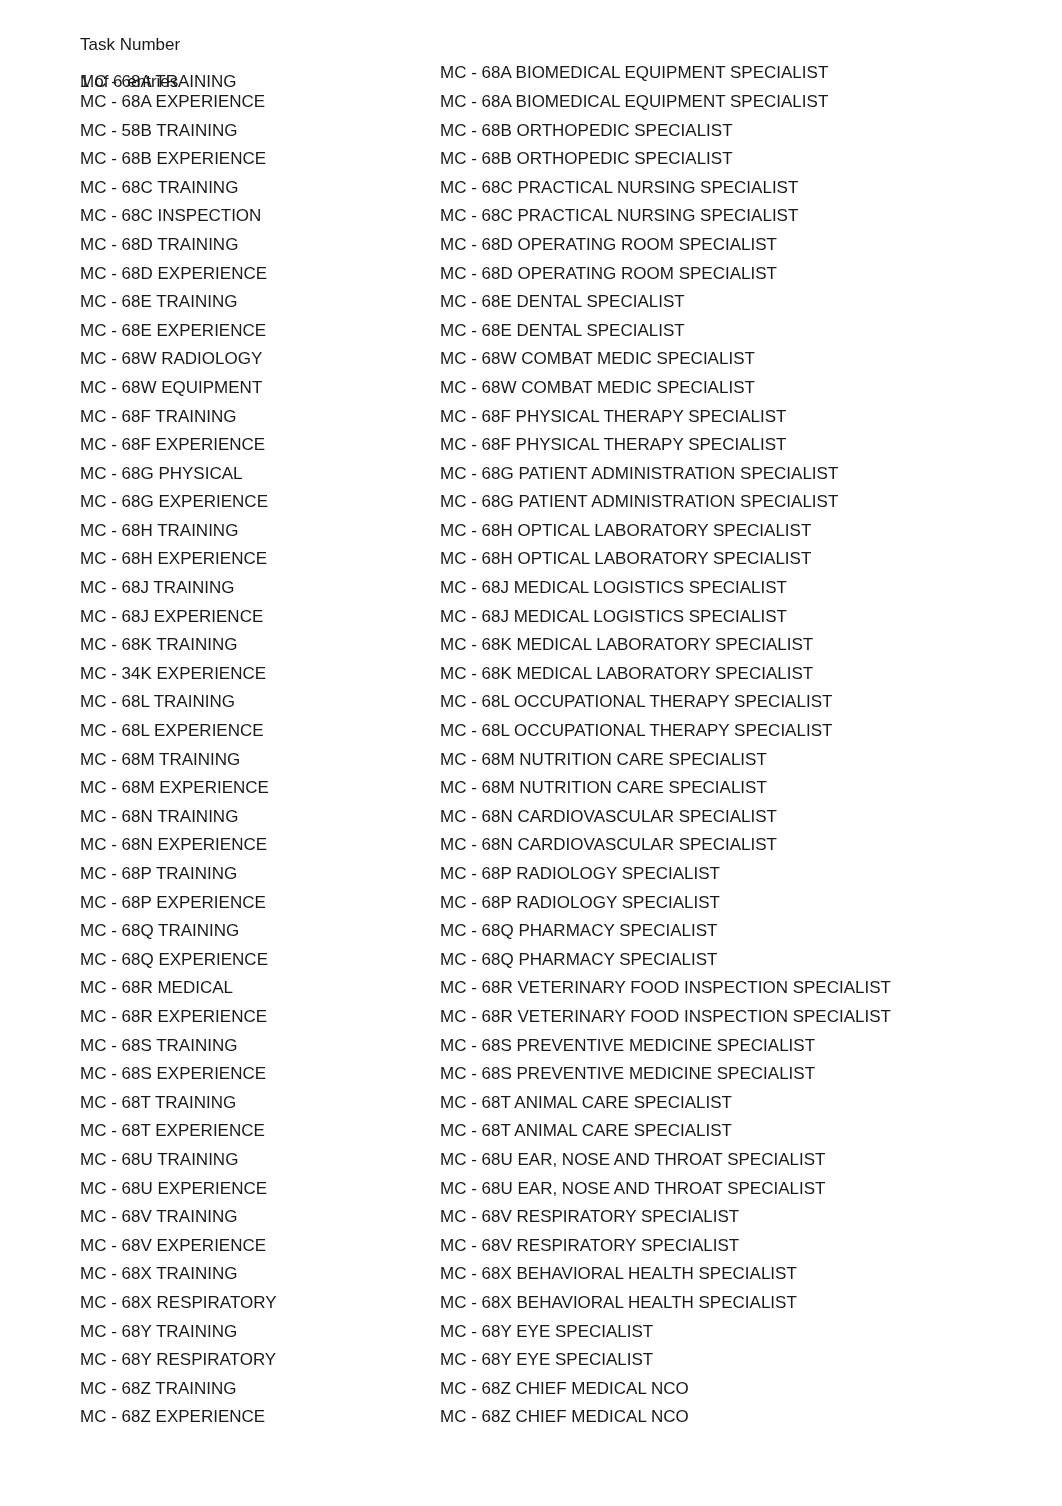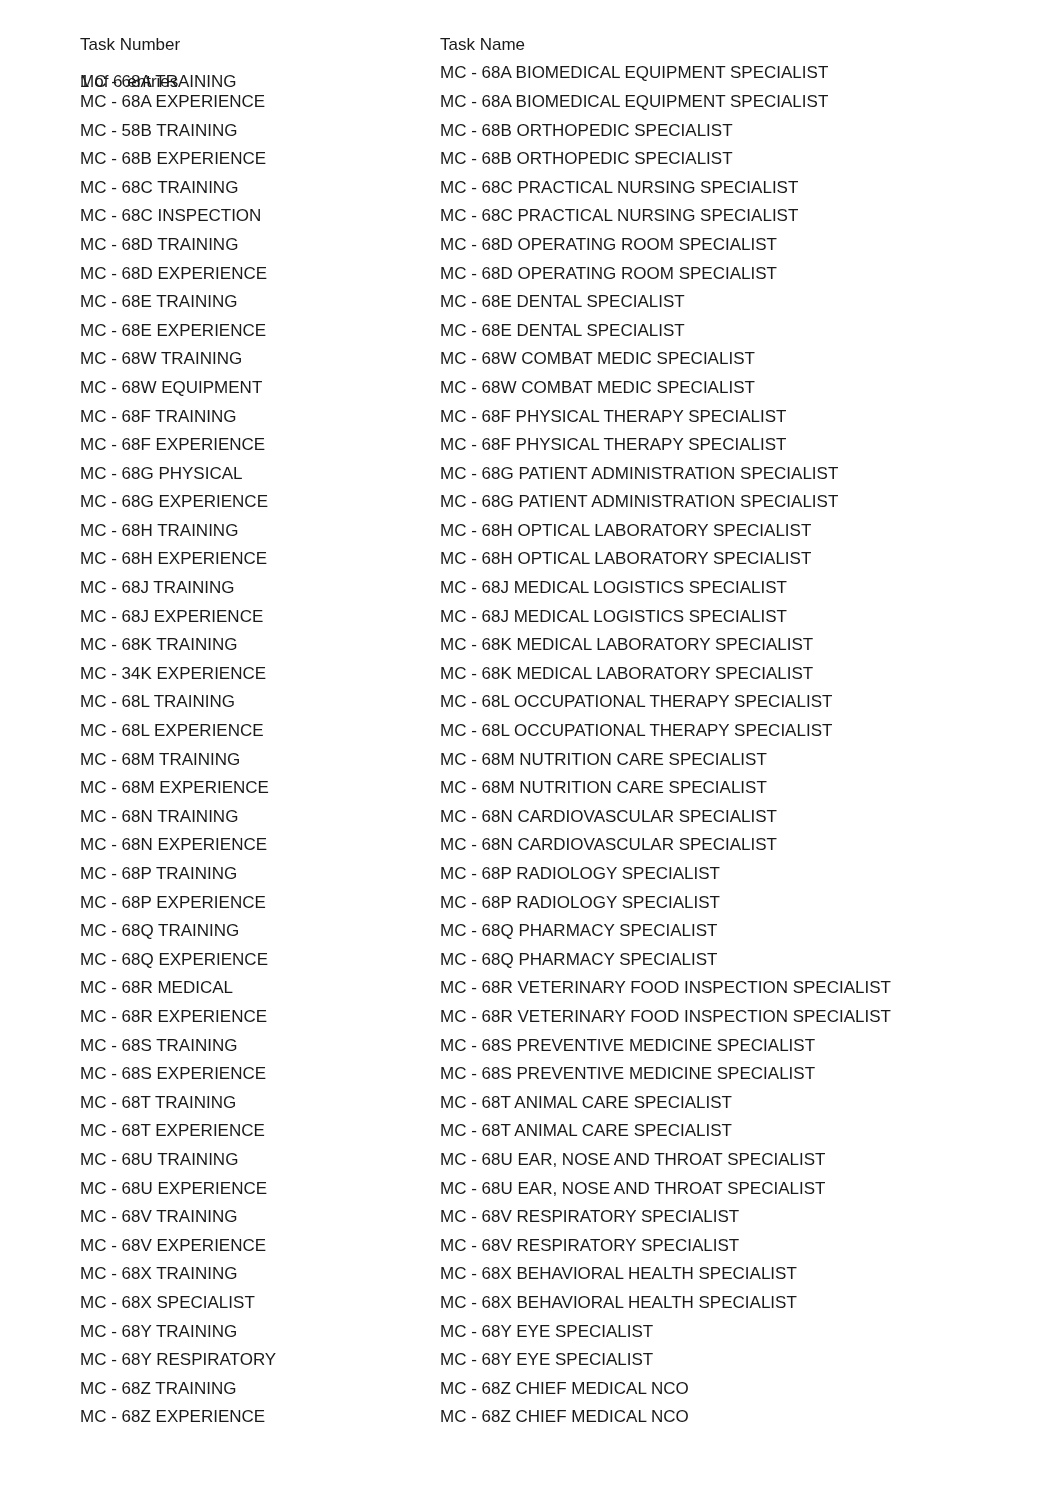--- a/index.html
+++ b/index.html
@@ -30,21 +30,20 @@
     left: 0;
     top: 0;
   }
 </style>
 </head>
 <body>
 
 <div id="content">
     <div class="row">
   <div class="col1">Task Number</div>
-  <div class="col2">Task Name</div>
 </div>
     <div class="row">
   <div class="col1">
     <span class="overlap">MC - 68A TRAINING</span>
     <span class="overlap">1 of 6 entries</span>
   </div>
   <div class="col2">MC - 68A BIOMEDICAL EQUIPMENT SPECIALIST</div>
 </div>
     <div class="row">
     <div class="col1">MC - 68A EXPERIENCE</div>
@@ -76,21 +75,21 @@
   </div>
     <div class="row">
     <div class="col1">MC - 68E TRAINING</div>
     <div class="col2">MC - 68E DENTAL SPECIALIST</div>
   </div>
     <div class="row">
     <div class="col1">MC - 68E EXPERIENCE</div>
     <div class="col2">MC - 68E DENTAL SPECIALIST</div>
   </div>
     <div class="row">
-    <div class="col1">MC - 68W TRAINING</div>
+    <div class="col1">MC - 68W RADIOLOGY</div>
     <div class="col2">MC - 68W COMBAT MEDIC SPECIALIST</div>
   </div>
     <div class="row">
     <div class="col1">MC - 68W EQUIPMENT</div>
     <div class="col2">MC - 68W COMBAT MEDIC SPECIALIST</div>
   </div>
     <div class="row">
     <div class="col1">MC - 68F TRAINING</div>
     <div class="col2">MC - 68F PHYSICAL THERAPY SPECIALIST</div>
   </div>
@@ -208,21 +207,21 @@
   </div>
     <div class="row">
     <div class="col1">MC - 68V EXPERIENCE</div>
     <div class="col2">MC - 68V RESPIRATORY SPECIALIST</div>
   </div>
     <div class="row">
     <div class="col1">MC - 68X TRAINING</div>
     <div class="col2">MC - 68X BEHAVIORAL HEALTH SPECIALIST</div>
   </div>
     <div class="row">
-    <div class="col1">MC - 68X SPECIALIST</div>
+    <div class="col1">MC - 68X RESPIRATORY</div>
     <div class="col2">MC - 68X BEHAVIORAL HEALTH SPECIALIST</div>
   </div>
     <div class="row">
     <div class="col1">MC - 68Y TRAINING</div>
     <div class="col2">MC - 68Y EYE SPECIALIST</div>
   </div>
     <div class="row">
     <div class="col1">MC - 68Y RESPIRATORY</div>
     <div class="col2">MC - 68Y EYE SPECIALIST</div>
   </div>

